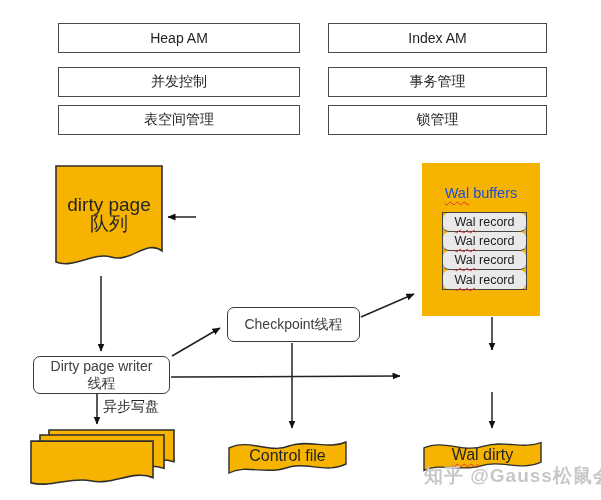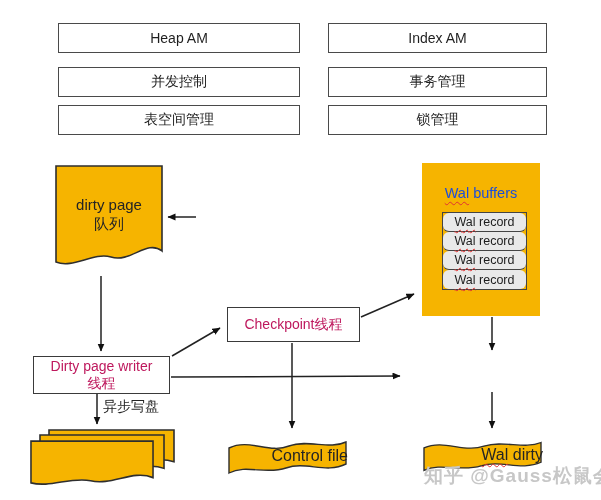--- a/index.html
+++ b/index.html
@@ -23,21 +23,21 @@
   .m-lock{left:328px;top:105px;width:219px;height:30px;}
 
   
   .shape{position:absolute;}
   .shape svg{position:absolute;left:0;top:0;width:100%;height:100%;}
   .shape .lbl{position:relative;z-index:2;}
   .doc-path{fill:var(--orange);stroke:var(--border-dark);stroke-width:1.6;}
   .wave-path{fill:var(--orange);stroke:var(--border-dark);stroke-width:1.4;}
 
   .dirty-queue{left:55px;top:165px;width:108px;height:107px;text-align:center;}
-  .dirty-queue .lbl{padding-top:30px;font-size:15px;line-height:19px;font-weight:500;color:#242424;}
+  .dirty-queue .lbl{padding-top:30px;font-size:19px;line-height:19px;font-weight:500;color:#242424;}
 
   
   .buffer-pool{position:absolute;left:196px;top:163px;width:202px;height:108px;
                background:var(--orange);}
   .bp-grid{position:absolute;left:21px;top:20px;width:160px;height:60px;
            display:grid;grid-template-columns:1fr 1fr 1fr;grid-template-rows:1fr 1fr 1fr;
            gap:1px;background:#333;border:1px solid #333;}
   .bp-cell{width:100%;height:100%;background:#fff;}
   .bp-cell.green{background:var(--green);}
   .bp-cell.gray{background:var(--cell-gray);}
@@ -48,37 +48,37 @@
   .wal-buffers{position:absolute;left:422px;top:163px;width:118px;height:153px;
                background:var(--orange);}
   .wb-title{position:absolute;left:0;top:22px;width:100%;text-align:center;
             font-size:14.5px;font-weight:500;color:#1d4ed8;}
   .wb-records{position:absolute;left:20px;top:49px;width:85px;border:1px solid #444;}
   .wb-row{height:19px;background:var(--cell-gray);display:flex;align-items:center;
           justify-content:center;font-size:12.5px;color:#1d1d1d;border-bottom:1px solid #444;border-radius:6px;}
   .wb-row:last-child{border-bottom:none;}
 
   
-  .thread{position:absolute;background:#fff;border:1.4px solid #3a3a3a;border-radius:0;
+  .thread{position:absolute;background:#fff;border:1.4px solid #3a3a3a;border-radius:7px;
           display:flex;flex-direction:column;align-items:center;justify-content:center;
-          font-size:14px;color:#be185d;text-align:center;z-index:3;}
+          font-size:14px;color:#404040;text-align:center;z-index:3;}
   .t-checkpoint{left:227px;top:307px;width:133px;height:35px;}
   .t-dpwriter{left:33px;top:356px;width:137px;height:38px;line-height:17px;}
   .t-walwriter{left:407px;top:356px;width:173px;height:34px;}
 
   .async-label{position:absolute;left:103px;top:398px;font-size:14px;color:#242424;}
 
   
   .doc-page{position:absolute;}
   .doc-page svg{width:100%;height:100%;display:block;}
   .p-back{left:48px;top:429px;width:127px;height:41px;}
   .p-mid{left:39px;top:434px;width:126px;height:43px;}
   .p-front{left:30px;top:440px;width:124px;height:47px;}
 
-  .wave{text-align:right;}
+  .wave{text-align:center;}
   .w-control{left:227px;top:437px;width:121px;height:40px;}
   .w-walfile{left:422px;top:438px;width:121px;height:36px;}
   .wave .lbl{padding-top:10px;font-size:16px;font-weight:500;color:#242424;}
   .w-walfile .lbl{padding-top:8px;}
 
   .misspell{text-decoration:underline;text-decoration-style:wavy;
             text-decoration-color:var(--sq);text-decoration-thickness:1px;
             text-underline-offset:3px;}
 
   .overlay{position:absolute;left:0;top:0;z-index:4;pointer-events:none;}

